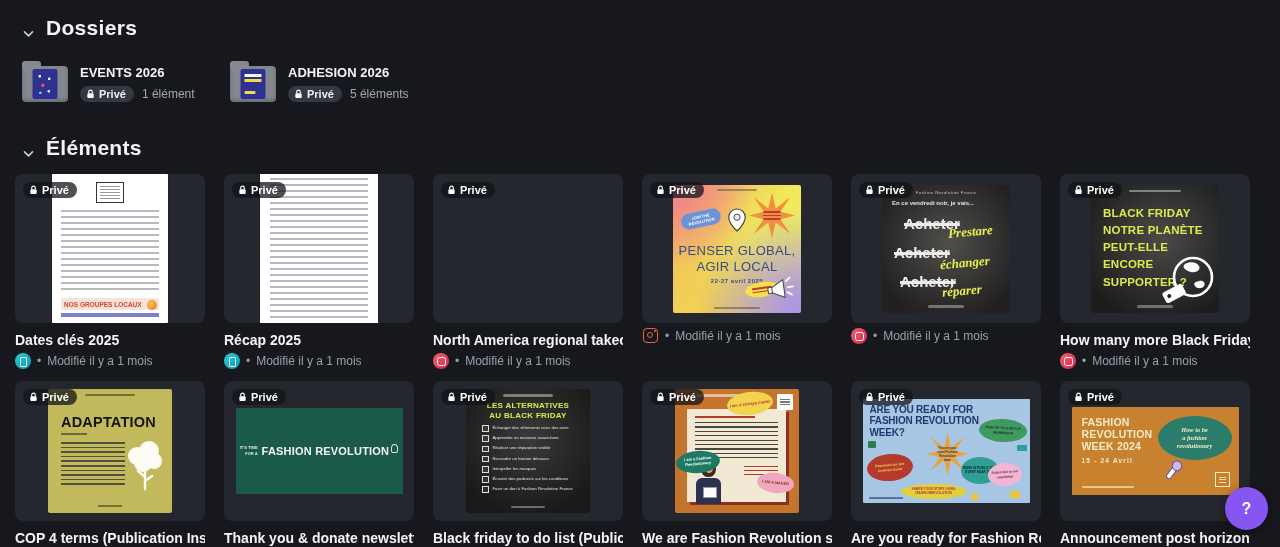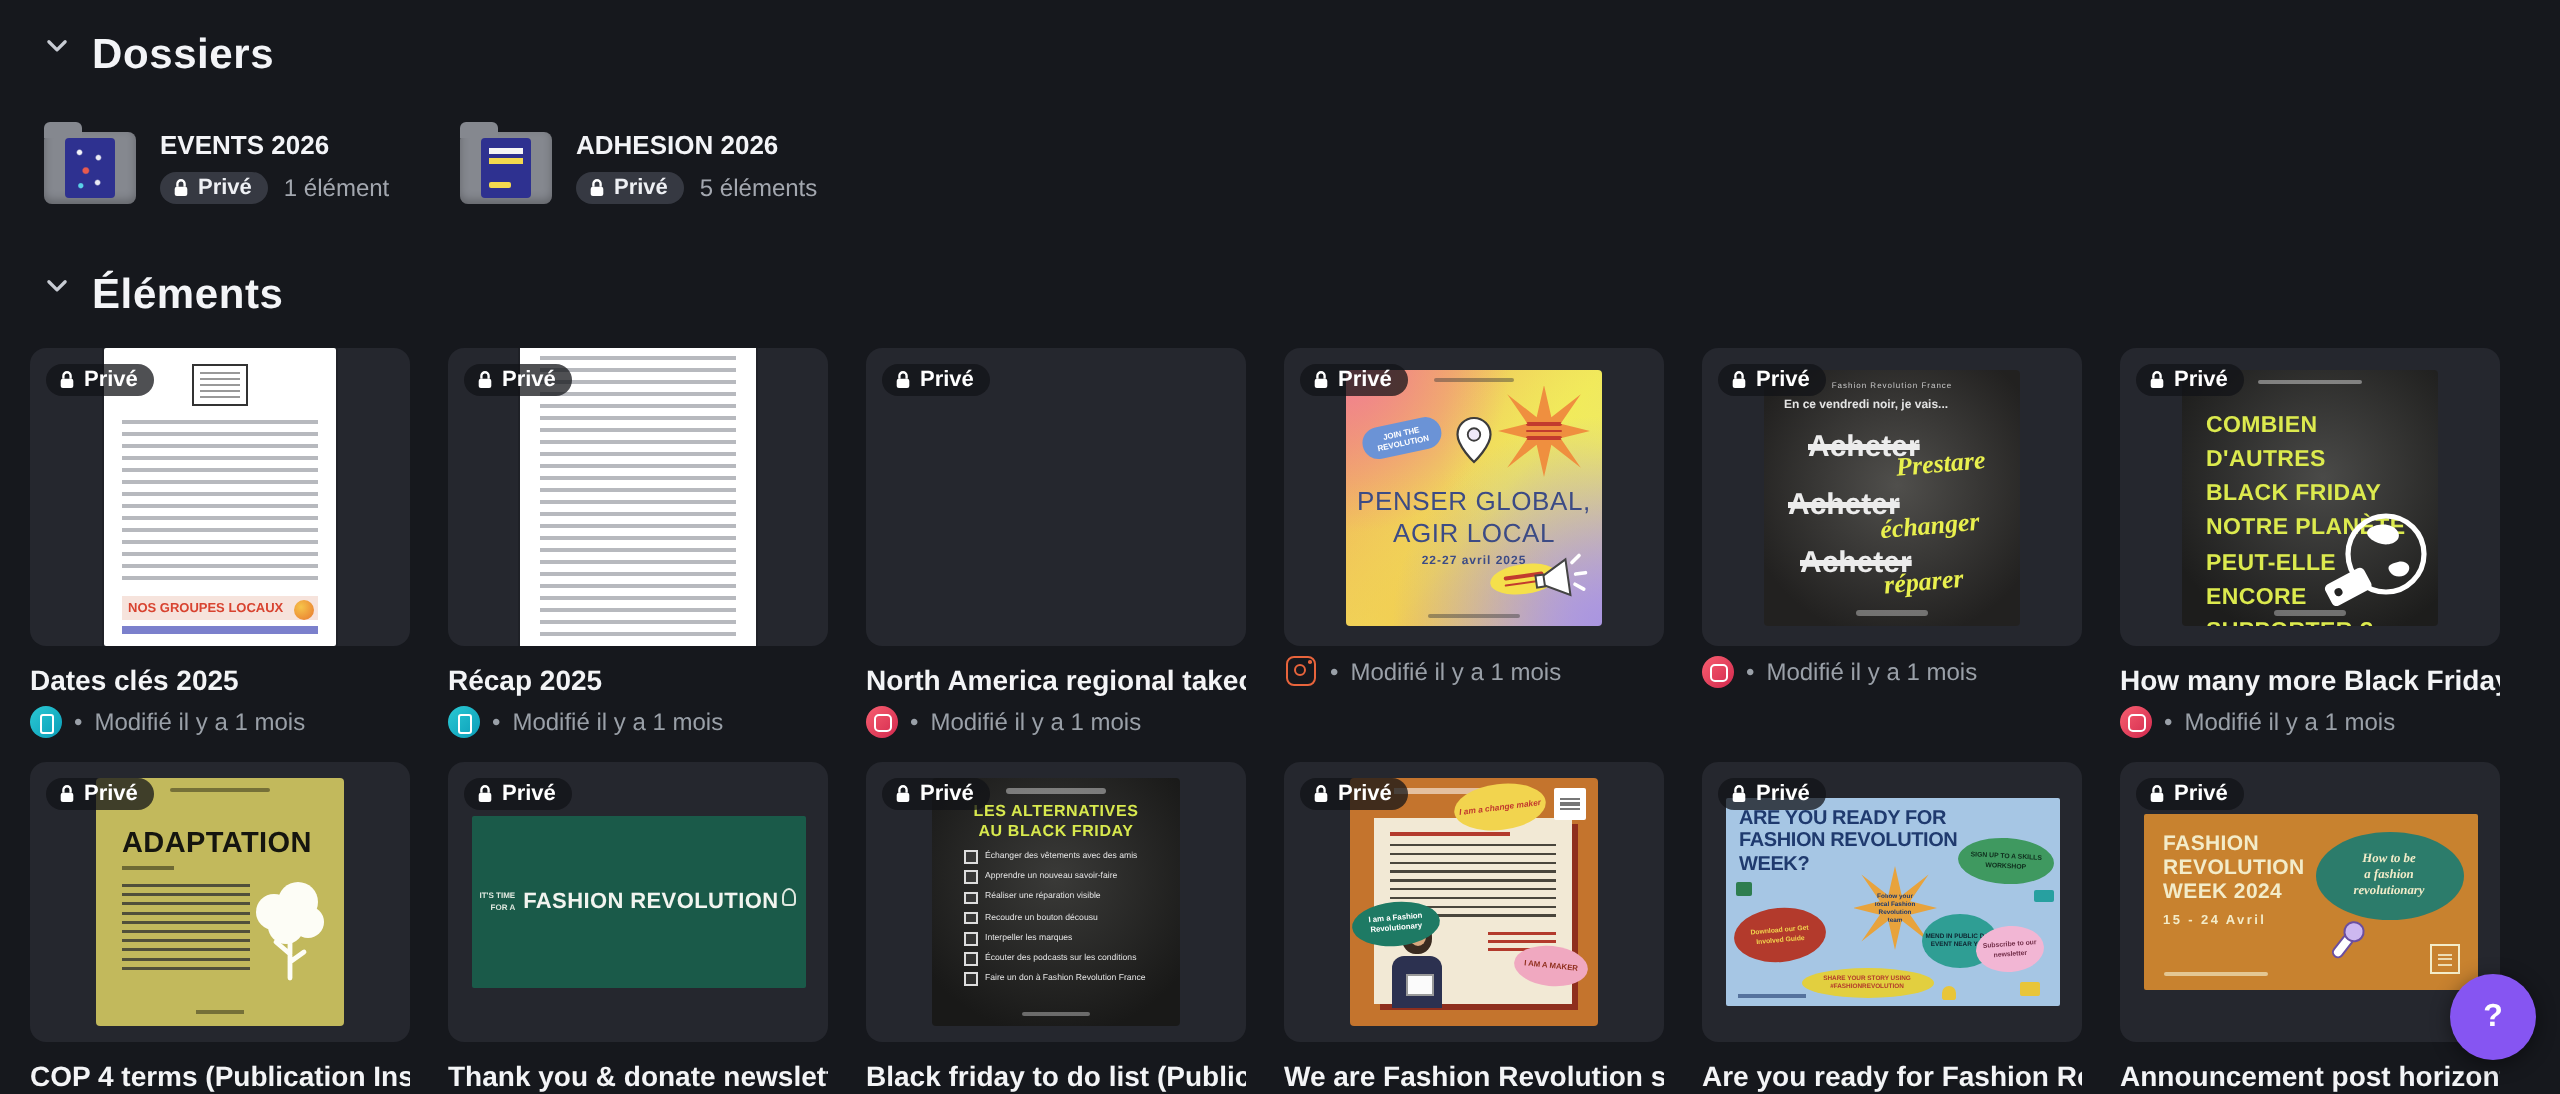--- a/index.html
+++ b/index.html
@@ -1,18 +1,18 @@
 <!DOCTYPE html>
 <html><head>
 <meta charset="utf-8">
 <style>
   html,body{margin:0;padding:0}
   body{width:1280px;height:547px;background:#16181d;font-family:"Liberation Sans",sans-serif;
        overflow:hidden;position:relative;-webkit-font-smoothing:antialiased}
-  .hdr{display:flex;align-items:flex-start;gap:11px;color:#f3f4f7;font-weight:bold;font-size:21px;letter-spacing:.3px}
+  .hdr{display:flex;align-items:flex-end;gap:11px;color:#f3f4f7;font-weight:bold;font-size:21px;letter-spacing:.3px}
   .hdr svg{flex:none}
   #dossiers-hdr{margin:16px 0 0 22px}
   #elements-hdr{margin:34px 0 0 22px}
 
   
   .folders{display:flex;margin:21px 0 0 22px}
   .folder{display:flex;align-items:flex-start;gap:12px;width:208px;cursor:pointer}
   .folder-icon{position:relative;width:46px;height:36px;background:#85888f;border-radius:4px;margin-top:5px;
                box-shadow:inset 0 -2px 4px rgba(0,0,0,.25)}
   .folder-icon::before{content:"";position:absolute;top:-5px;left:0;width:19px;height:8px;background:#85888f;border-radius:3px 3px 0 0}
@@ -424,21 +424,20 @@
       <div class="prive">
           <svg width="9" height="10" viewBox="0 0 10 11">
             <rect x="1.5" y="4.8" width="7" height="5.2" rx="1.2" fill="#fff"></rect>
             <path d="M3 4.8V3.2a2 2 0 014 0v1.6" stroke="#fff" stroke-width="1.3" fill="none"></path>
           </svg>
           <span>Privé</span>
         </div>
       <div class="sq t5">
         <div class="tinybar-top"></div>
         <div class="t5-lines">
-          <div>COMBIEN D'AUTRES</div>
           <div>BLACK FRIDAY</div>
           <div>NOTRE PLANÈTE</div>
           <div>PEUT-ELLE ENCORE</div>
           <div>SUPPORTER ?</div>
         </div>
         <svg class="t5-globe" width="56" height="50" viewBox="0 0 56 50">
           <circle cx="34" cy="24" r="19" fill="none" stroke="#fff" stroke-width="2.6"></circle>
           <path d="M26 11c5-3 12-2 14 2s-3 7-8 6-10-5-6-8z" fill="#fff"></path>
           <path d="M40 28c4-1 7 2 5 5s-7 3-9 0 0-4 4-5z" fill="#fff"></path>
           <g transform="rotate(-28 16 40)">

